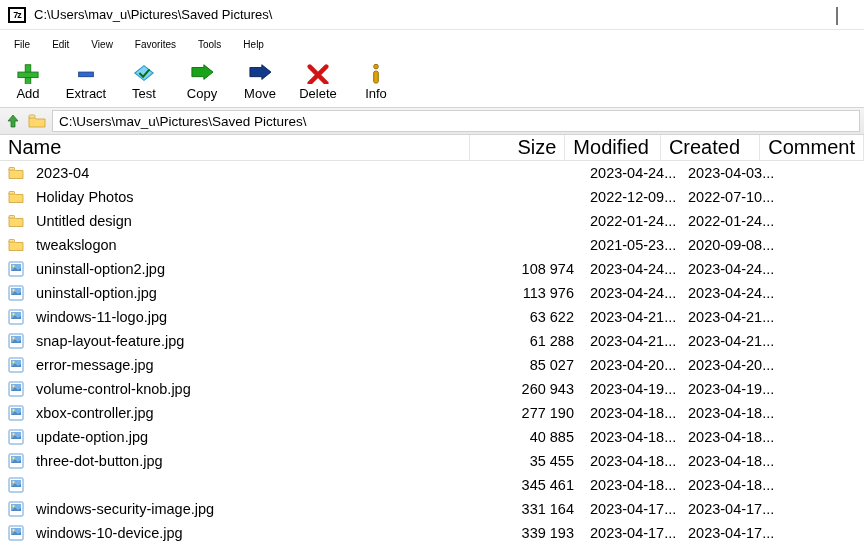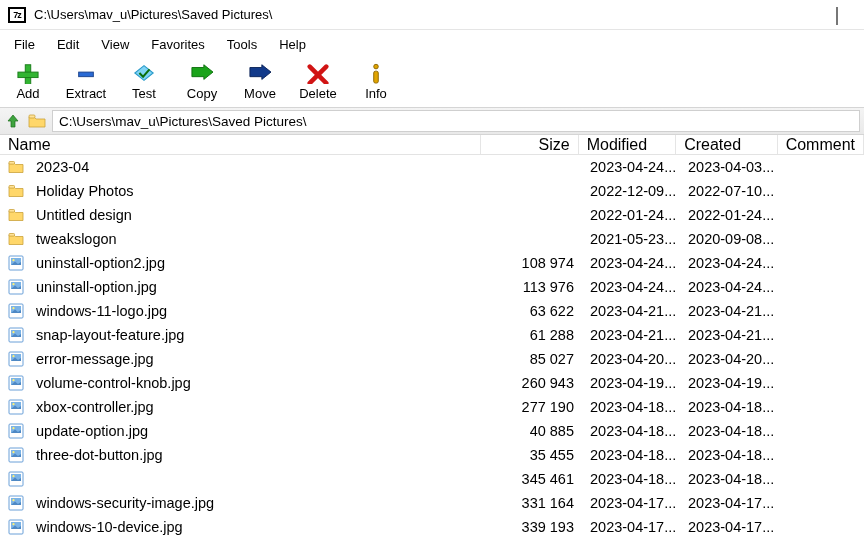--- a/index.html
+++ b/index.html
@@ -8,37 +8,37 @@
 
 .titlebar { display: flex; align-items: center; height: 30px; background: #fff; border-bottom: 1px solid #e5e5e5; padding: 6px 8px; }
 .titlebar .app-icon { width: 18px; height: 16px; border: 2px solid #000; background: #fff; display: flex; align-items: center; justify-content: center; font-size: 9px; font-weight: bold; letter-spacing: -1px; margin-right: 8px; }
 .titlebar .title-text { flex: 1; color: #000; font-size: 13px; }
 .titlebar .win-controls { display: flex; gap: 18px; align-items: center; padding-right: 6px; }
 .titlebar .win-btn { width: 14px; height: 14px; display: inline-block; }
 .minimize-line { width: 12px; height: 1.5px; background: #777; margin-top: 8px; }
 .maximize-box { width: 11px; height: 11px; border: 1.5px solid #777; }
 
 
-.menubar { display: flex; gap: 2px; height: 28px; align-items: center; background: #fff; padding: 0 4px; font-size: 13px; }
+.menubar { display: flex; gap: 2px; height: 28px; align-items: center; background: #fff; padding: 0 4px; font-size: 10px; }
 .menubar .menu-item { padding: 4px 10px; cursor: default; }
 
 
 .toolbar { display: flex; gap: 10px; padding: 4px 20px 6px 4px; background: #fff; }
 .tool-btn { display: flex; flex-direction: column; align-items: center; width: 48px; cursor: default; }
 .tool-btn .icon-wrap { width: 28px; height: 22px; display: flex; align-items: center; justify-content: center; }
 .tool-btn .label { font-size: 13px; margin-top: 2px; }
 
 
 .addrbar { display: flex; align-items: center; height: 28px; background: linear-gradient(#f4f4f4,#e9e9e9); border-top: 1px solid #d5d5d5; border-bottom: 1px solid #d5d5d5; padding: 0 4px; gap: 6px; }
 .addrbar .up-btn { width: 18px; height: 18px; display:flex; align-items:center; justify-content:center; }
 .addrbar .folder-mini { width: 18px; height: 16px; }
 .addrbar .path { flex: 1; background: #fff; border: 1px solid #cfcfcf; height: 22px; display: flex; align-items: center; padding: 0 6px; font-size: 13.5px; }
 
 
-.colhead { display: flex; height: 20px; align-items: center; border-bottom: 1px solid #e3e3e3; font-size: 16px; background: #fff; }
+.colhead { display: flex; height: 26px; align-items: center; border-bottom: 1px solid #e3e3e3; font-size: 20px; background: #fff; }
 .colhead .col { padding: 0 8px; border-right: 1px solid #e5e5e5; height: 100%; display: flex; align-items: center; }
 .col-name { width: 484px; }
 .col-size { width: 98px; justify-content: flex-end; }
 .col-mod  { width: 98px; }
 .col-cre  { width: 102px; }
 .col-com  { flex: 1; border-right: none; }
 
 
 .filelist { }
 .row { display: flex; height: 24px; align-items: center; font-size: 14.5px; }

